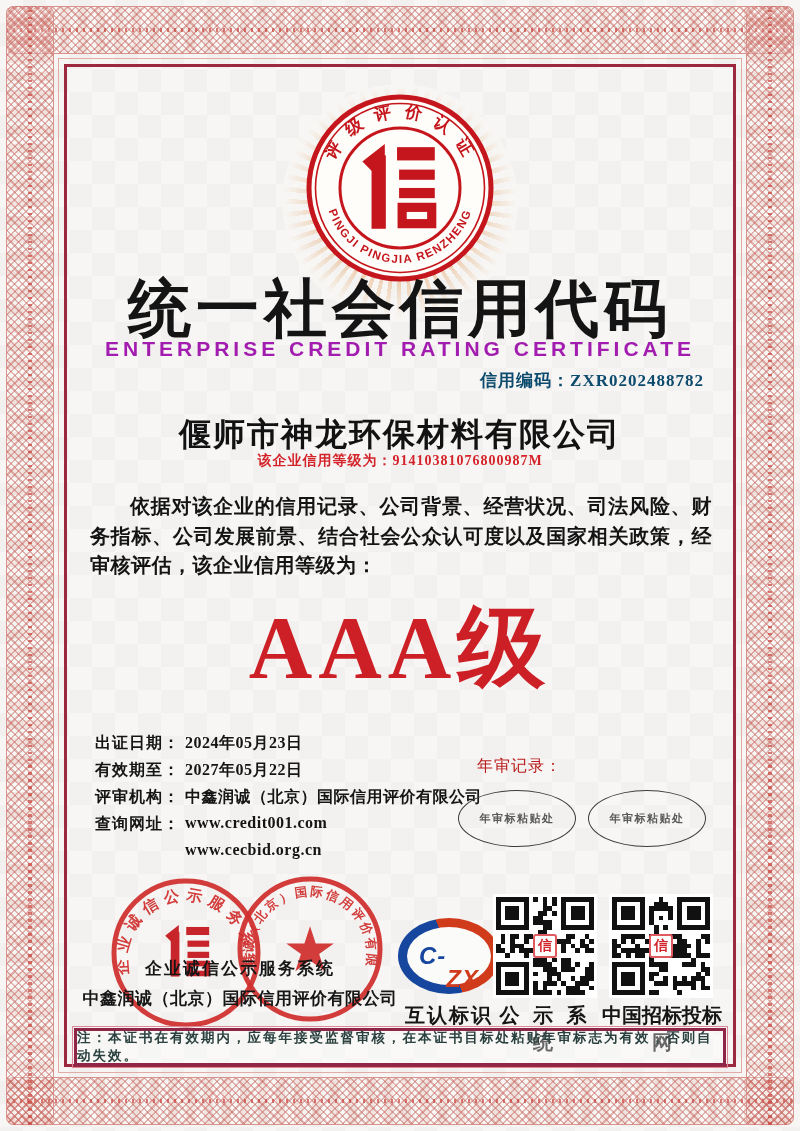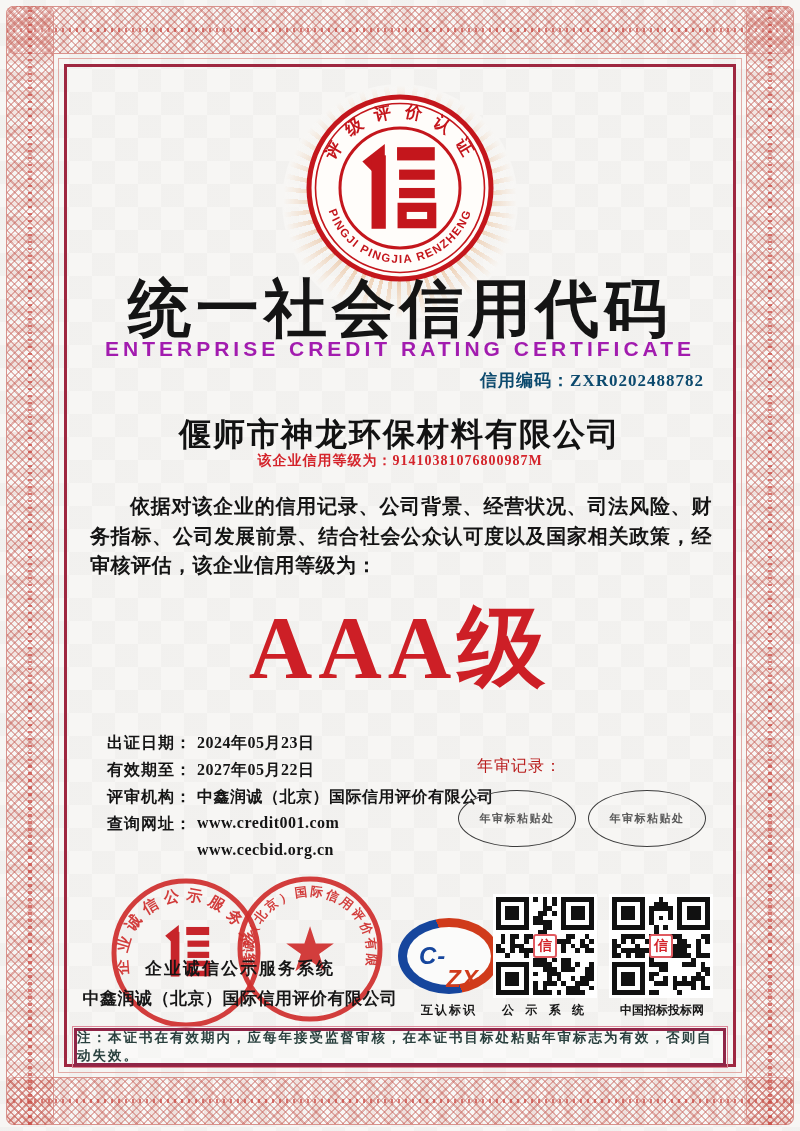--- a/index.html
+++ b/index.html
@@ -42,21 +42,21 @@
   .title { top:266px; font-size:63px; font-weight:900; color:#141414; letter-spacing:5px; }
   .subtitle { top:337px; font-family:"Liberation Sans","DejaVu Sans",sans-serif; font-size:21px; font-weight:700; color:#a21caf; letter-spacing:4px; }
   .credit-code { position:absolute; top:369px; right:96px; color:#0c4a6e; font-weight:700; font-size:17px; letter-spacing:1px; }
   .company { top:413px; font-size:32px; font-weight:900; color:#121212; letter-spacing:2px; }
   .uscc { top:452px; font-size:14px; font-weight:700; color:#d4242b; letter-spacing:1px; }
   .paragraph { position:absolute; top:492px; left:90px; right:88px; font-size:20px; font-weight:700; color:#141414;
     line-height:1.48; text-align:justify; text-indent:2em; letter-spacing:0.5px; }
   .rating { top:588px; font-size:88px; font-weight:900; color:#cd1f26; letter-spacing:6px; }
 
   
-  .details { position:absolute; top:733px; left:107px; font-size:16px; font-weight:700; color:#151515; }
+  .details { position:absolute; top:733px; left:95px; font-size:16px; font-weight:700; color:#151515; }
   .details .row { display:flex; height:27px; align-items:flex-start; }
   .details .lbl { width:90px; letter-spacing:1px; }
   .details .val { letter-spacing:0.5px; }
 
   
   .annual-label { position:absolute; top:756px; left:477px; font-size:16px; font-weight:400; color:#b91c1c; letter-spacing:1px; }
   .oval { position:absolute; top:790px; width:118px; height:57px; border:1.6px solid #3c3c3c; border-radius:50%;
     display:flex; align-items:center; justify-content:center; font-size:11px; color:#5a5a5a; letter-spacing:1.5px;font-weight:bold; }
   .oval.o1 { left:458px; } .oval.o2 { left:588px; }
 
@@ -66,21 +66,21 @@
   .seal2 { left:234px; top:874px; }
   .caption1 { position:absolute; top:957px; left:100px; width:280px; text-align:center; font-size:17px; font-weight:900; color:#161616; letter-spacing:2px; z-index:5; }
   .caption2 { position:absolute; top:987px; left:70px; width:340px; text-align:center; font-size:17px; font-weight:900; color:#161616; letter-spacing:0.5px; z-index:5; }
 
   .czx { position:absolute; left:398px; top:918px; width:102px; height:76px; border-radius:50%;
     background: conic-gradient(from 160deg, #16469d 0 180deg, #d03b1b 180deg 360deg);
     display:flex; align-items:center; justify-content:center; }
   .czx::before { content:''; position:absolute; inset:9px; border-radius:50%; background:#fbfbfa; }
   .czx span { position:relative; font-family:"Liberation Sans",sans-serif; font-style:italic; font-weight:900; font-size:24px; letter-spacing:1px; }
   .czx .c1 { color:#16469d; } .czx .c2 { color:#d03b1b;margin-top:45px; }
-  .logo-label { position:absolute; top:1002px; font-family:"Liberation Sans",sans-serif; font-size:12px; font-weight:700; color:#161616; text-align:center; letter-spacing:2px; }
+  .logo-label { position:absolute; top:1002px; font-family:"Liberation Sans",sans-serif; font-size:20px; font-weight:700; color:#161616; text-align:center; letter-spacing:2px; }
   .ll1 { left:394px; width:110px; } .ll2 { left:492px; width:106px; letter-spacing:4px; } .ll3 { left:602px; width:120px; letter-spacing:0; }
 
   .qr { position:absolute; top:894px; width:104px; height:104px; background:#fff; padding:3px;
     display:grid; grid-template-columns:repeat(21,1fr); grid-template-rows:repeat(21,1fr); }
   .qr1 { left:493px; } .qr2 { left:609px; }
   .qr i { display:block; } .qr i.d { background:#111; }
   .qr .qlogo { position:absolute; left:50%; top:50%; width:24px; height:24px; margin:-12px 0 0 -12px;
     background:#fff; border:2px solid #e05a60; border-radius:3px; color:#d4242b; font-size:14px; font-weight:900;
     display:flex; align-items:center; justify-content:center; font-family:"Liberation Sans",sans-serif; }
 

